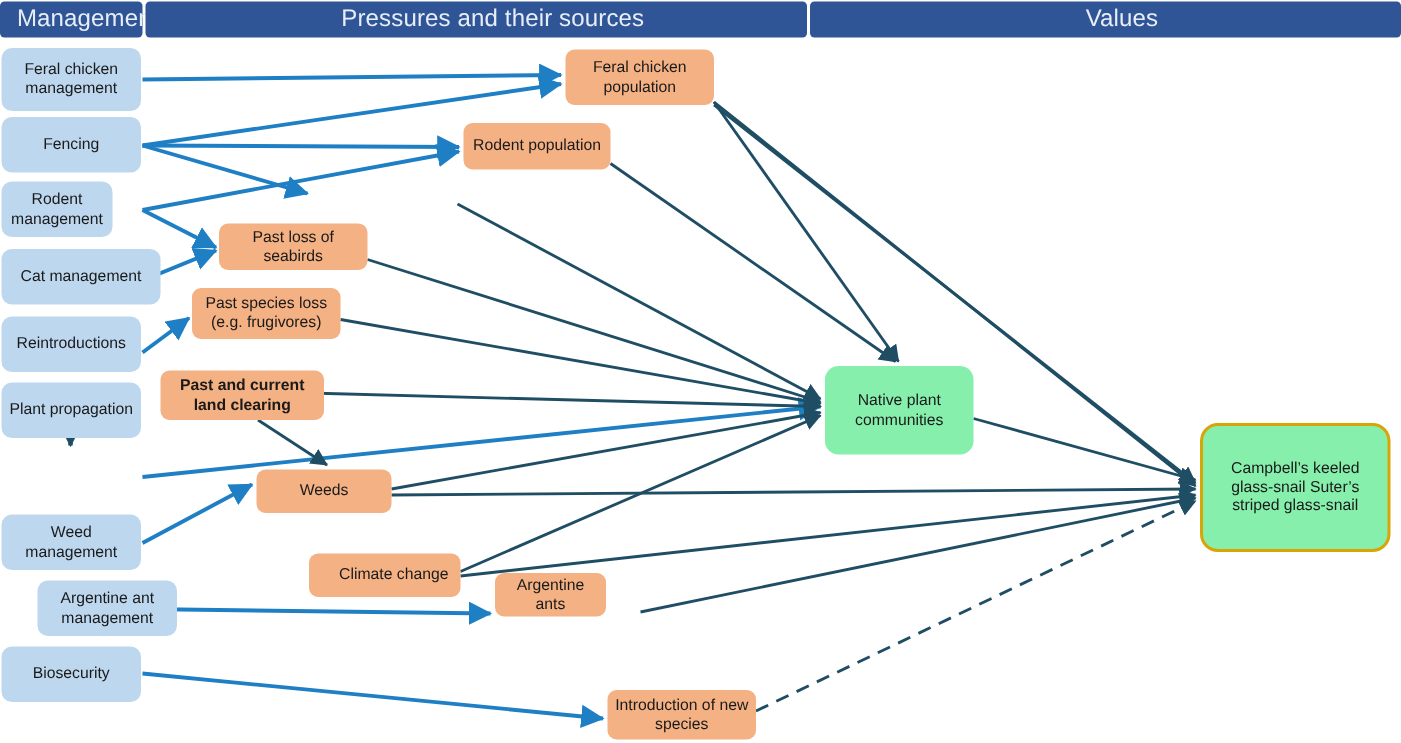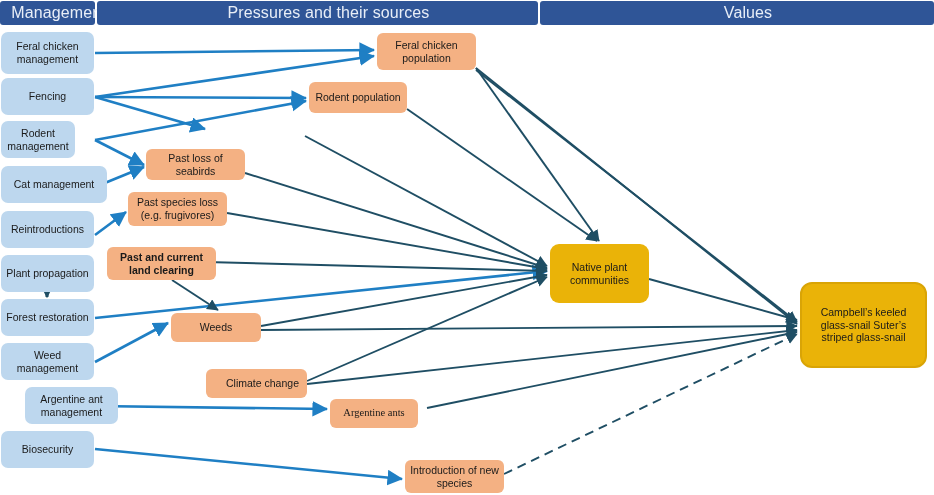--- a/index.html
+++ b/index.html
@@ -22,21 +22,21 @@
   .node{
     position:absolute;box-sizing:border-box;
     display:flex;align-items:center;justify-content:center;
     text-align:center;border-radius:6px;
     font-size:10.5px;line-height:12.6px;color:#1a1a1a;
     padding:2px 4px;
     z-index:3;
   }
   .mgmt{background:#BDD7EE;border-radius:7px;}
   .press{background:#F4B183;border-radius:6px;}
-  .value{background:#eab308;border-radius:9px;}
+  .value{background:#86efac;border-radius:9px;}
   .value.snail{border:2px solid #D9A406;border-radius:12px;}
 </style>
 </head>
 <body>
 
 <div id="stage">
 
   <svg id="links" viewBox="0 0 934 495" xmlns="http://www.w3.org/2000/svg">
     <defs>
       <marker id="ah-bright" markerWidth="7" markerHeight="7" refX="5.6" refY="3" orient="auto">
@@ -105,23 +105,20 @@
   </div>
   <div class="node mgmt" style="left:1px;top:166px;width:106px;height:37px;">
     <span>Cat management</span>
   </div>
   <div class="node mgmt" style="left:1px;top:211px;width:93px;height:37px;">
     <span>Reintroductions</span>
   </div>
   <div class="node mgmt" style="left:1px;top:255px;width:93px;height:37px;">
     <span>Plant propagation</span>
   </div>
-  <div class="node mgmt" style="left:1px;top:299px;width:93px;height:37px;">
-    <span>Forest restoration</span>
-  </div>
   <div class="node mgmt" style="left:1px;top:343px;width:93px;height:37px;">
     <span>Weed management</span>
   </div>
   <div class="node mgmt" style="left:1px;top:387px;width:93px;height:37px;margin-left:24px;">
     <span>Argentine ant management</span>
   </div>
   <div class="node mgmt" style="left:1px;top:431px;width:93px;height:37px;">
     <span>Biosecurity</span>
   </div>
 
@@ -139,21 +136,21 @@
   </div>
   <div class="node press" style="left:107px;top:247px;width:109px;height:33px;font-weight:bold;">
     <span>Past and current land clearing</span>
   </div>
   <div class="node press" style="left:171px;top:313px;width:90px;height:29px;">
     <span>Weeds</span>
   </div>
   <div class="node press" style="left:206px;top:369px;width:101px;height:29px;padding-left:16px;">
     <span>Climate change</span>
   </div>
-  <div class="node press" style="left:330px;top:399px;width:88px;height:29px;font-family:Liberation Serif, serif;">
+  <div class="node press" style="left:330px;top:382px;width:74px;height:29px;">
     <span>Argentine ants</span>
   </div>
   <div class="node press" style="left:405px;top:460px;width:99px;height:33px;">
     <span>Introduction of new species</span>
   </div>
 
   <div class="node value" style="left:550px;top:244px;width:99px;height:59px;">
     <span>Native plant communities</span>
   </div>
   <div class="node value snail" style="left:800px;top:282px;width:127px;height:86px;">

